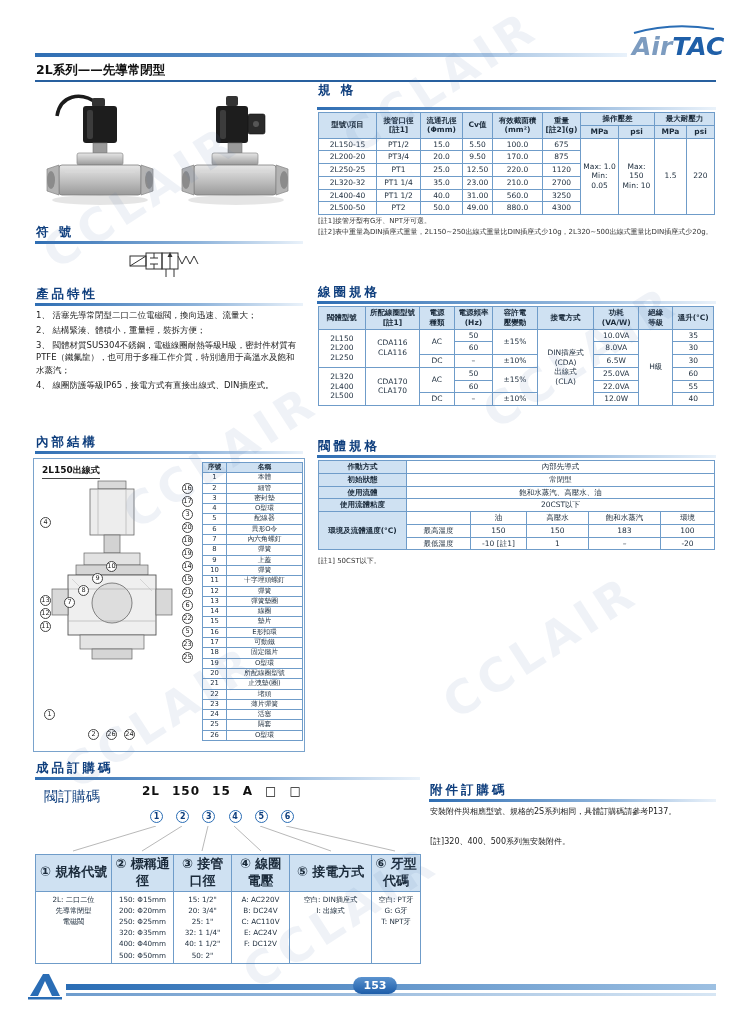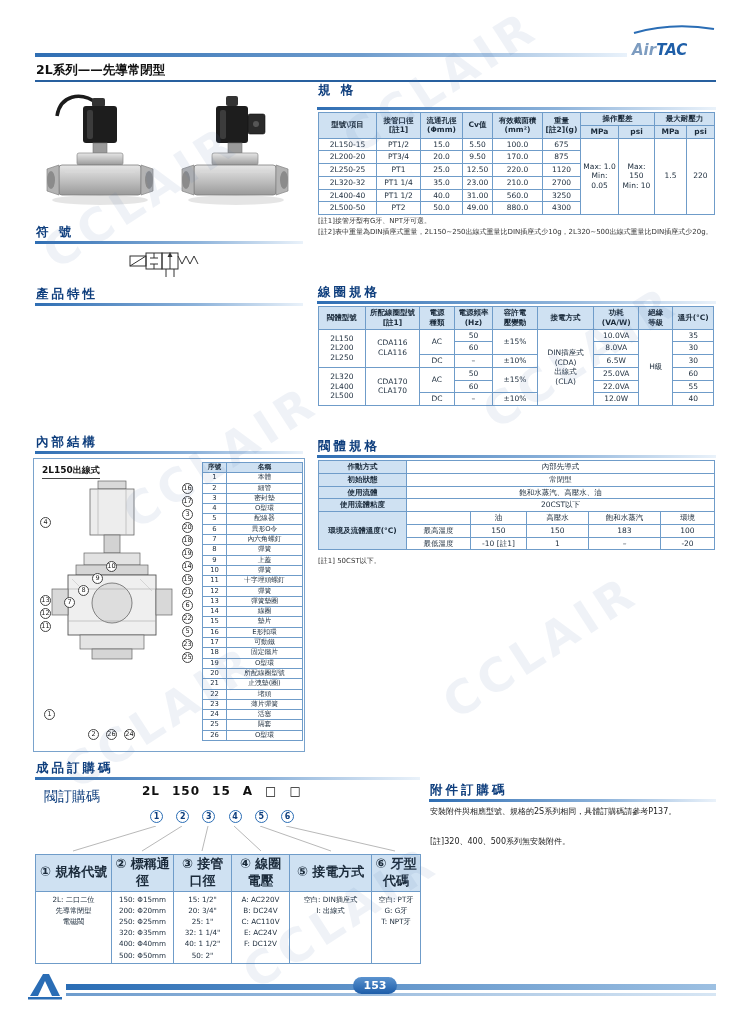--- a/index.html
+++ b/index.html
@@ -7,21 +7,21 @@
   .page{position:relative;width:750px;height:1018px;background:#ffffff;overflow:hidden;
         font-family:"DejaVu Sans","Liberation Sans",sans-serif;color:#222;}
   .abs{position:absolute;}
   .wm{position:absolute;font-size:46px;font-weight:bold;letter-spacing:6px;
       color:rgba(96,130,175,0.10);transform:rotate(-33deg);pointer-events:none;z-index:5;}
   
   .page-title{font-size:17px;font-weight:bold;color:#0e3e7d;letter-spacing:1px;}
   .title-rule{background:linear-gradient(90deg,#2f6eb3 0%,#6e9ccd 55%,#e9f2fb 100%);}
   .subtitle{font-size:12.5px;font-weight:bold;color:#111;}
   .sub-rule{background:#28609f;}
-  .logo{font-style:italic;font-weight:bold;font-size:15px;line-height:1;margin-top:9px;}
+  .logo{font-style:italic;font-weight:bold;font-size:25px;line-height:1;}
   .logo .air{color:#7d9cc0;}
   .logo .tac{color:#1f5fa8;}
   
   .sec-title{font-size:12.5px;font-weight:bold;color:#0e3e7d;letter-spacing:3px;}
   .sec-rule{height:3px;background:linear-gradient(90deg,#2f6eb3 0%,#8cb2da 60%,#eaf2fa 100%);}
   
   table.t{border-collapse:collapse;table-layout:fixed;background:#fff;}
   .t th,.t td{border:1px solid #6f9cc9;font-size:7.5px;text-align:center;
               padding:1px 2px;white-space:pre-line;line-height:1.3;color:#1a2a3a;}
   .t th{background:#cfe1f2;font-weight:bold;}
@@ -138,20 +138,26 @@
     <polygon points="70,4 67.5,9 72.5,9" fill="#333"></polygon>
     <rect x="30" y="8" width="16" height="10" fill="none" stroke="#333" stroke-width="1"></rect>
     <line x1="30" y1="18" x2="46" y2="8" stroke="#333" stroke-width="1"></line>
     <polyline points="78,8 82,16 86,8 90,16 94,8 98,16" fill="none" stroke="#333" stroke-width="1"></polyline>
     <line x1="66" y1="21" x2="66" y2="29" stroke="#333" stroke-width="1"></line>
     <line x1="74" y1="21" x2="74" y2="29" stroke="#333" stroke-width="1"></line>
   </svg>
 
   <div class="abs sec-title" style="left:36px;top:286px;">產品特性</div>
   <div class="abs sec-rule" style="left:35px;top:303px;width:268px;"></div>
+  <div class="abs" style="left:36px;top:309px;width:266px;">
+      <p class="feat">1、 活塞先導常閉型二口二位電磁閥，換向迅速、流量大；</p>
+      <p class="feat">2、 結構緊湊、體積小，重量輕，裝拆方便；</p>
+      <p class="feat">3、 閥體材質SUS304不銹鋼，電磁線圈耐熱等級H級，密封件材質有PTFE（鐵氟龍），也可用于多種工作介質，特別適用于高溫水及飽和水蒸汽；</p>
+      <p class="feat">4、 線圈防護等級IP65，接電方式有直接出線式、DIN插座式。</p>
+    </div>
 
   <div class="abs sec-title" style="left:36px;top:434px;">內部結構</div>
   <div class="abs sec-rule" style="left:35px;top:451px;width:268px;"></div>
   <div class="abs int-box" style="left:33px;top:458px;width:272px;height:294px;">
     <div class="abs diag-label" style="left:8px;top:5px;">2L150出線式</div>
 
     <div class="abs" style="left:6px;top:18px;width:160px;height:272px;">
       <svg width="160" height="272" viewBox="0 0 160 272">
         <rect x="58" y="4" width="28" height="8" fill="#d9d9d9" stroke="#666" stroke-width="0.7"></rect>
         <rect x="50" y="12" width="44" height="46" fill="#ededed" stroke="#666" stroke-width="0.8"></rect>

